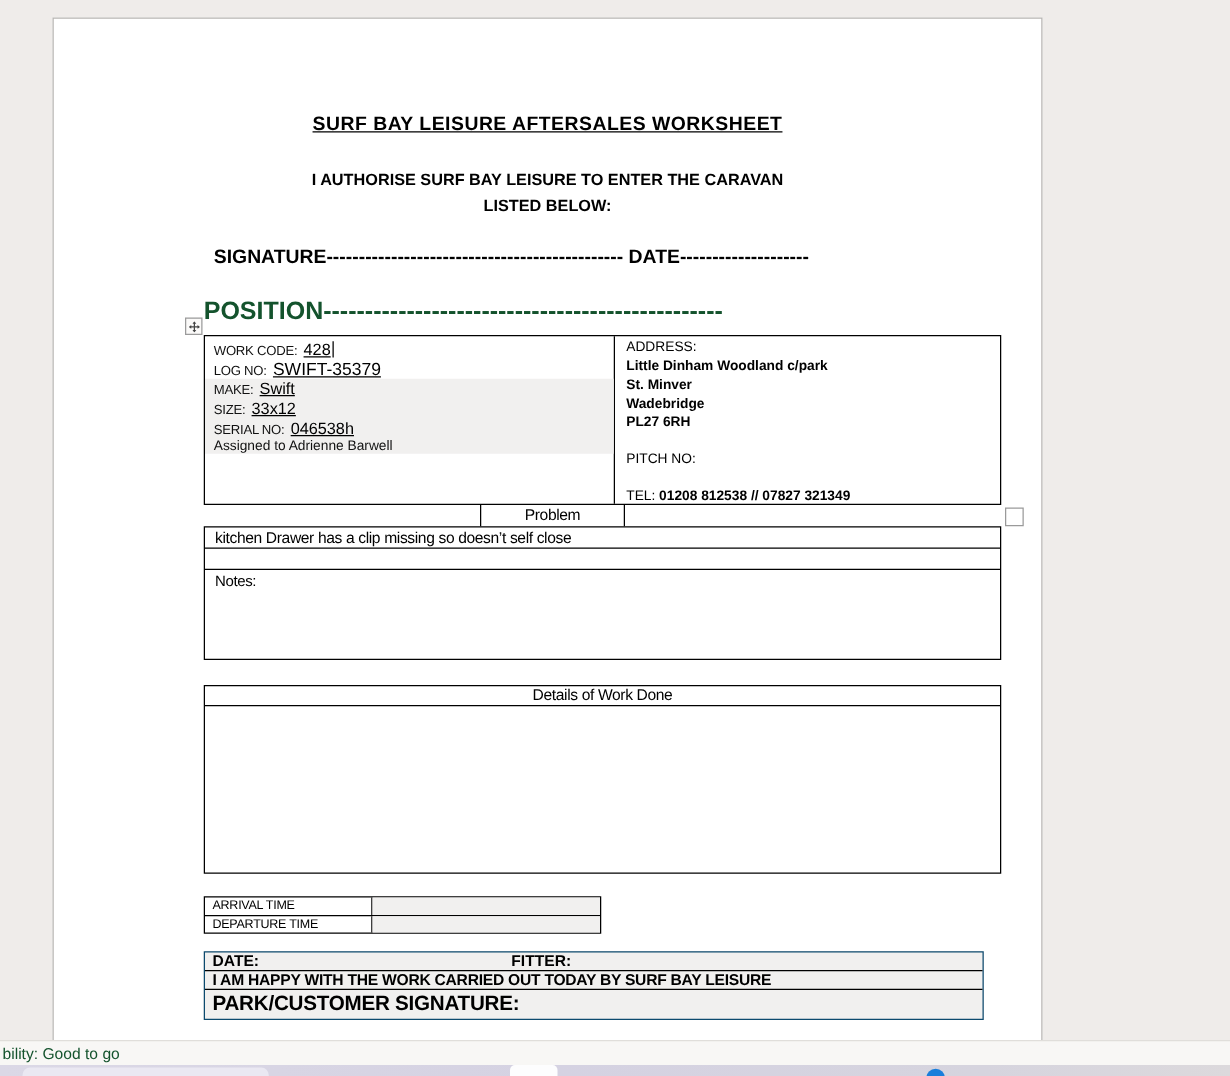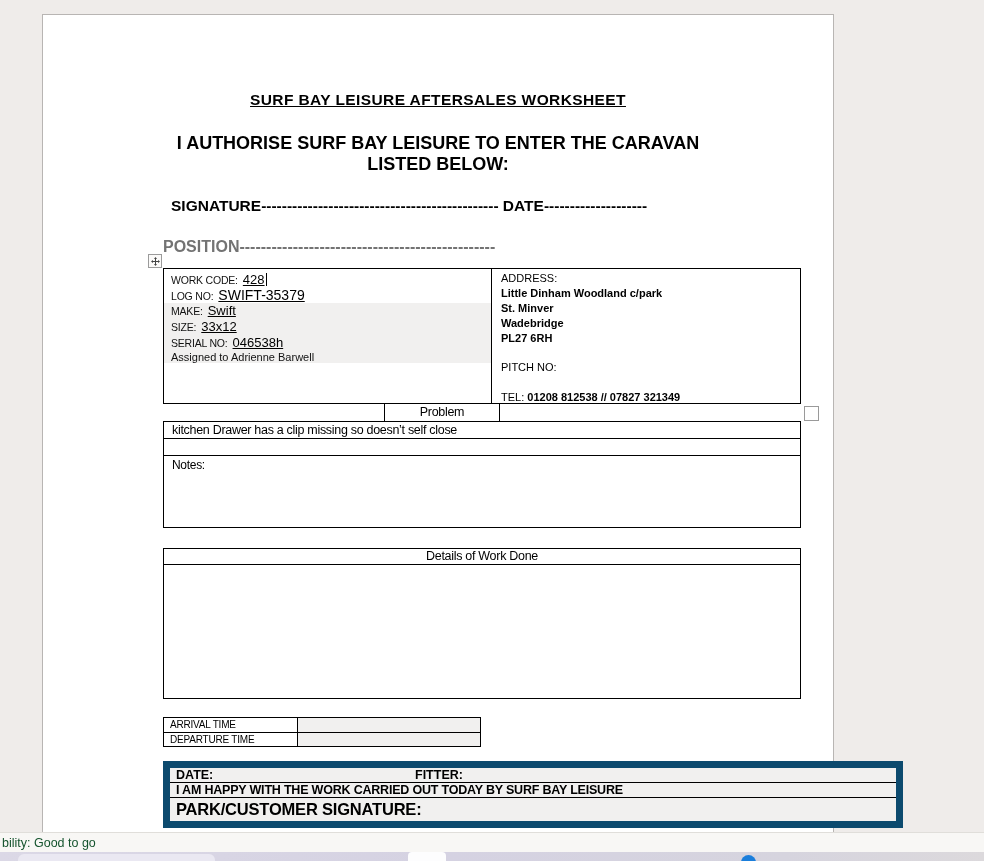--- a/index.html
+++ b/index.html
@@ -15,23 +15,23 @@
 
   .abs { position:absolute; }
   .bold { font-weight:bold; }
   .narrow { letter-spacing:-0.3px; }
 
   
   .doc-title { left:0; top:76px; width:100%; text-align:center;
     font-size:15.5px; font-weight:bold; letter-spacing:.4px;
     text-decoration:underline; color:#000; }
   .auth { left:0; top:118px; width:100%; text-align:center;
-    font-size:18px; font-weight:bold; line-height:21px; color:#000; }
+    font-size:13px; font-weight:bold; line-height:21px; color:#000; }
   .sig-line { left:128px; top:182px; font-size:15.5px; font-weight:bold; color:#000; }
-  .pos-line { left:120px; top:223px; font-size:16px; font-weight:bold; color:#737373; }
+  .pos-line { left:120px; top:223px; font-size:20px; font-weight:bold; color:#14532d; }
 
   
   .move-handle { left:105px; top:239px; width:14px; height:14px;
     border:1px solid #9b9b9b; background:#fbfaf9; display:flex;
     align-items:center; justify-content:center; }
 
   
   .info-table { left:120px; top:253px; width:638px; height:136px;
     border:1px solid #000; display:flex; }
   .info-left { width:328px; border-right:1px solid #000; padding:2px 0 0 0; }
@@ -71,21 +71,21 @@
 
   
   .times-table { left:120px; top:702px; width:318px; border:1px solid #000; }
   .t-row { display:flex; height:14px; }
   .t-row + .t-row { border-top:1px solid #000; }
   .t-label { width:134px; border-right:1px solid #000; font-size:10px;
     padding-left:6px; line-height:13px; color:#000; letter-spacing:-0.2px; }
   .t-value { flex:1; background:#f1f0ef; }
 
   
-  .signoff-table { left:120px; top:746px; width:740px; border:7px solid #0c4a6e;
+  .signoff-table { left:120px; top:746px; width:624px; border:1px solid #0c4a6e;
     background:#f1f0ef; }
   .s-row1 { position:relative; height:15px; border-bottom:1px solid #000;
     font-size:12.5px; font-weight:bold; line-height:14px; color:#000; }
   .s-date { padding-left:6px; }
   .s-fitter { position:absolute; left:245px; top:0; }
   .s-row2 { height:15px; border-bottom:1px solid #000; font-size:12.5px;
     font-weight:bold; padding-left:6px; line-height:14px;
     letter-spacing:-0.2px; color:#000; }
   .s-row3 { height:23px; font-size:16.5px; font-weight:bold; padding-left:6px;
     line-height:22px; letter-spacing:-0.2px; color:#000; }

